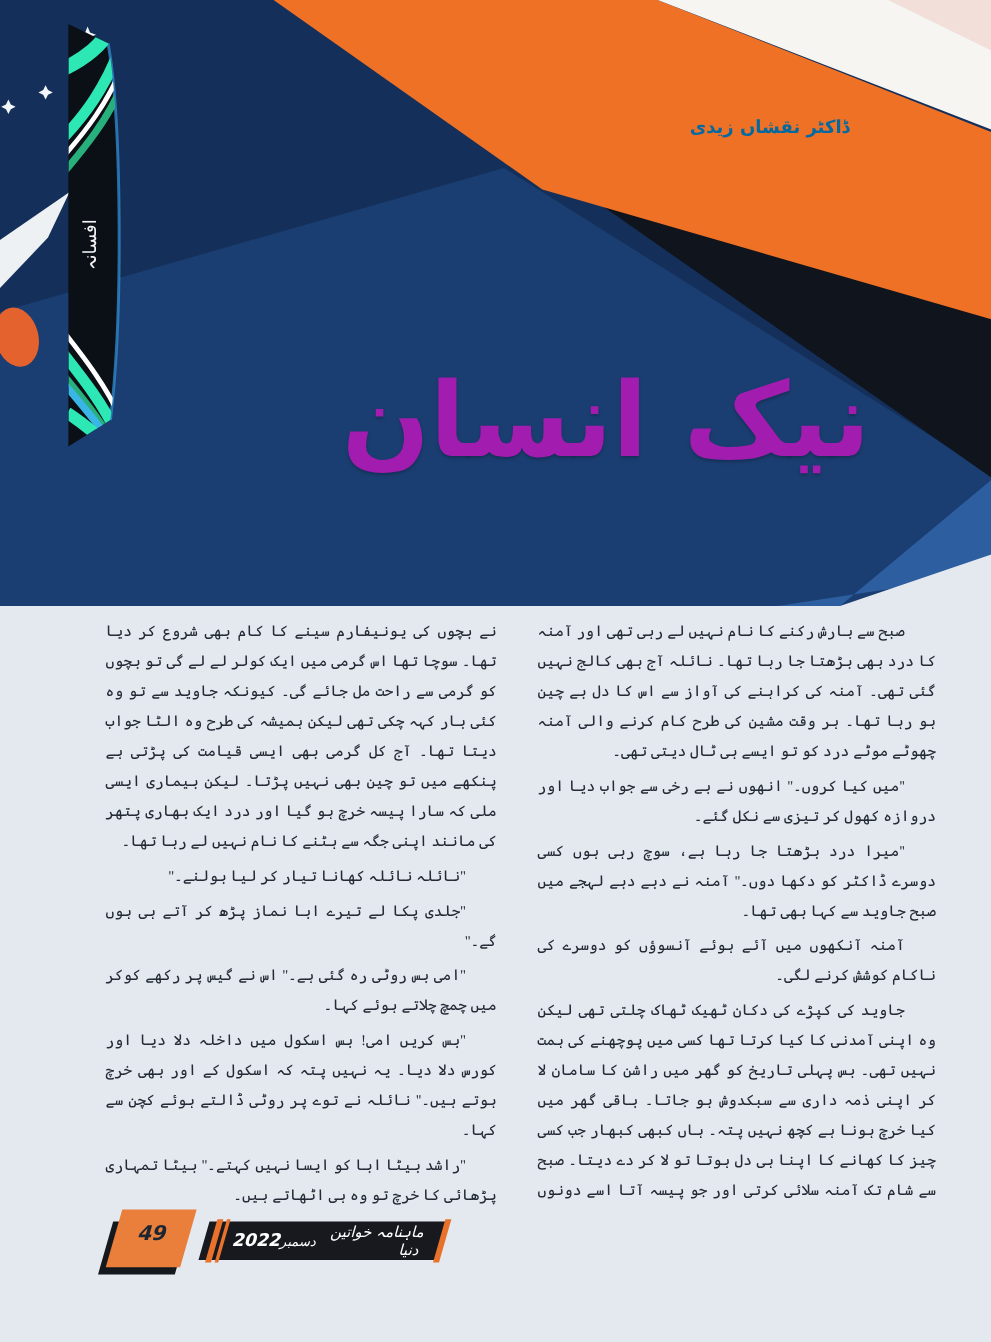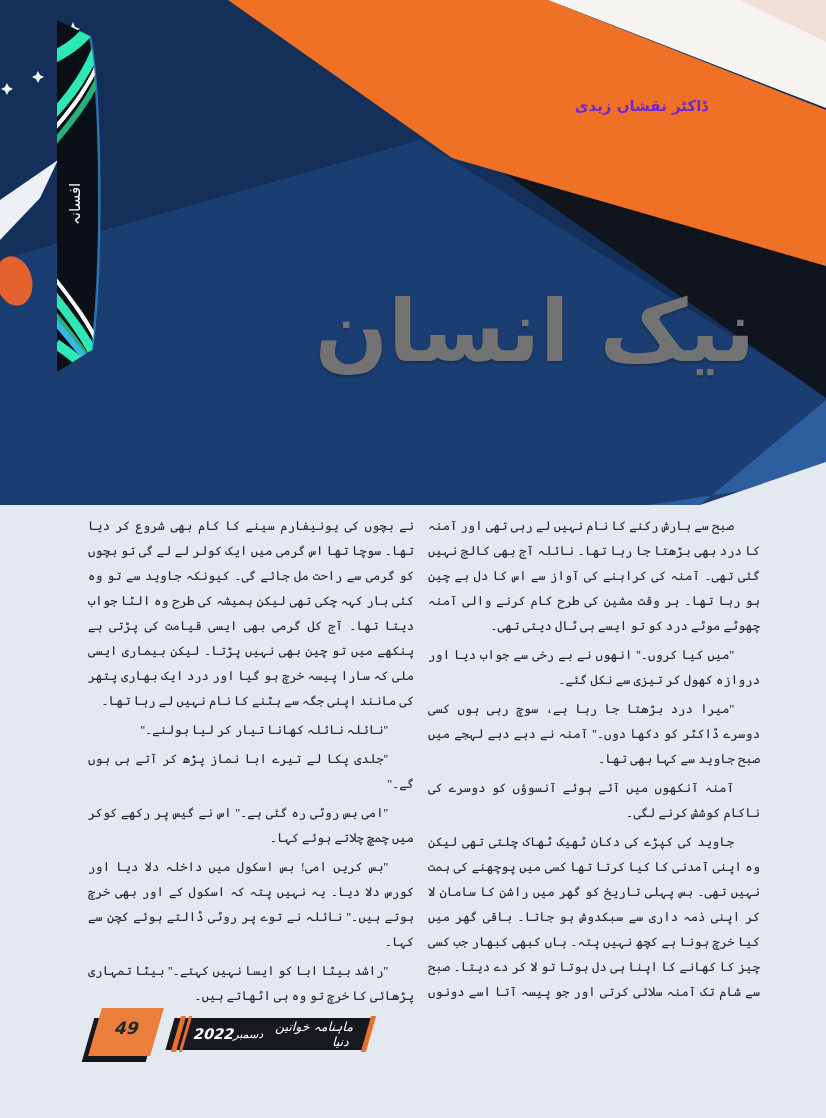--- a/index.html
+++ b/index.html
@@ -4,37 +4,37 @@
 <style>
   html,body{margin:0;padding:0;}
   body{
     width:826px;height:1118px;position:relative;overflow:hidden;
     background:#e4e9ef;
     font-family:"DejaVu Sans", sans-serif;
   }
   
   .header-svg{position:absolute;left:0;top:0;width:826px;height:505px;display:block;}
   .page-title{
-    position:absolute;left:255px;top:256px;width:500px;height:160px;
-    color:#737373;font-size:86px;font-weight:bold;text-align:right;
+    position:absolute;left:255px;top:276px;width:500px;height:160px;
+    color:#a21caf;font-size:86px;font-weight:bold;text-align:center;
     direction:rtl;line-height:150px;letter-spacing:-2px;
     text-shadow:0 2px 3px rgba(0,0,0,.25);
   }
   .author{
     position:absolute;right:118px;top:97px;
-    color:#6d28d9;font-size:15px;font-weight:bold;direction:rtl;
+    color:#0369a1;font-size:15px;font-weight:bold;direction:rtl;
   }
   .bookmark-label{font-size:15px;fill:#f2f4f6;letter-spacing:1px;}
   
   .col{
     position:absolute;top:510px;height:498px;overflow:hidden;
     direction:rtl;text-align:justify;
     color:#242b36;font-size:12.5px;line-height:25px;
   }
-  .col-right{left:424px;width:340px;}
+  .col-right{left:444px;width:340px;}
   .col-left{left:84px;width:334px;}
   .col p{margin:4px;text-indent:26px;font-family:Liberation Serif, serif;}
   .col p.cont{text-indent:0;}
   
   .footer{position:absolute;left:0;top:1000px;width:826px;height:70px;}
   .badge-shadow{
     position:absolute;left:88px;top:18px;width:64px;height:44px;
     background:#15181c;transform:skewX(-16deg);
   }
   .badge{

